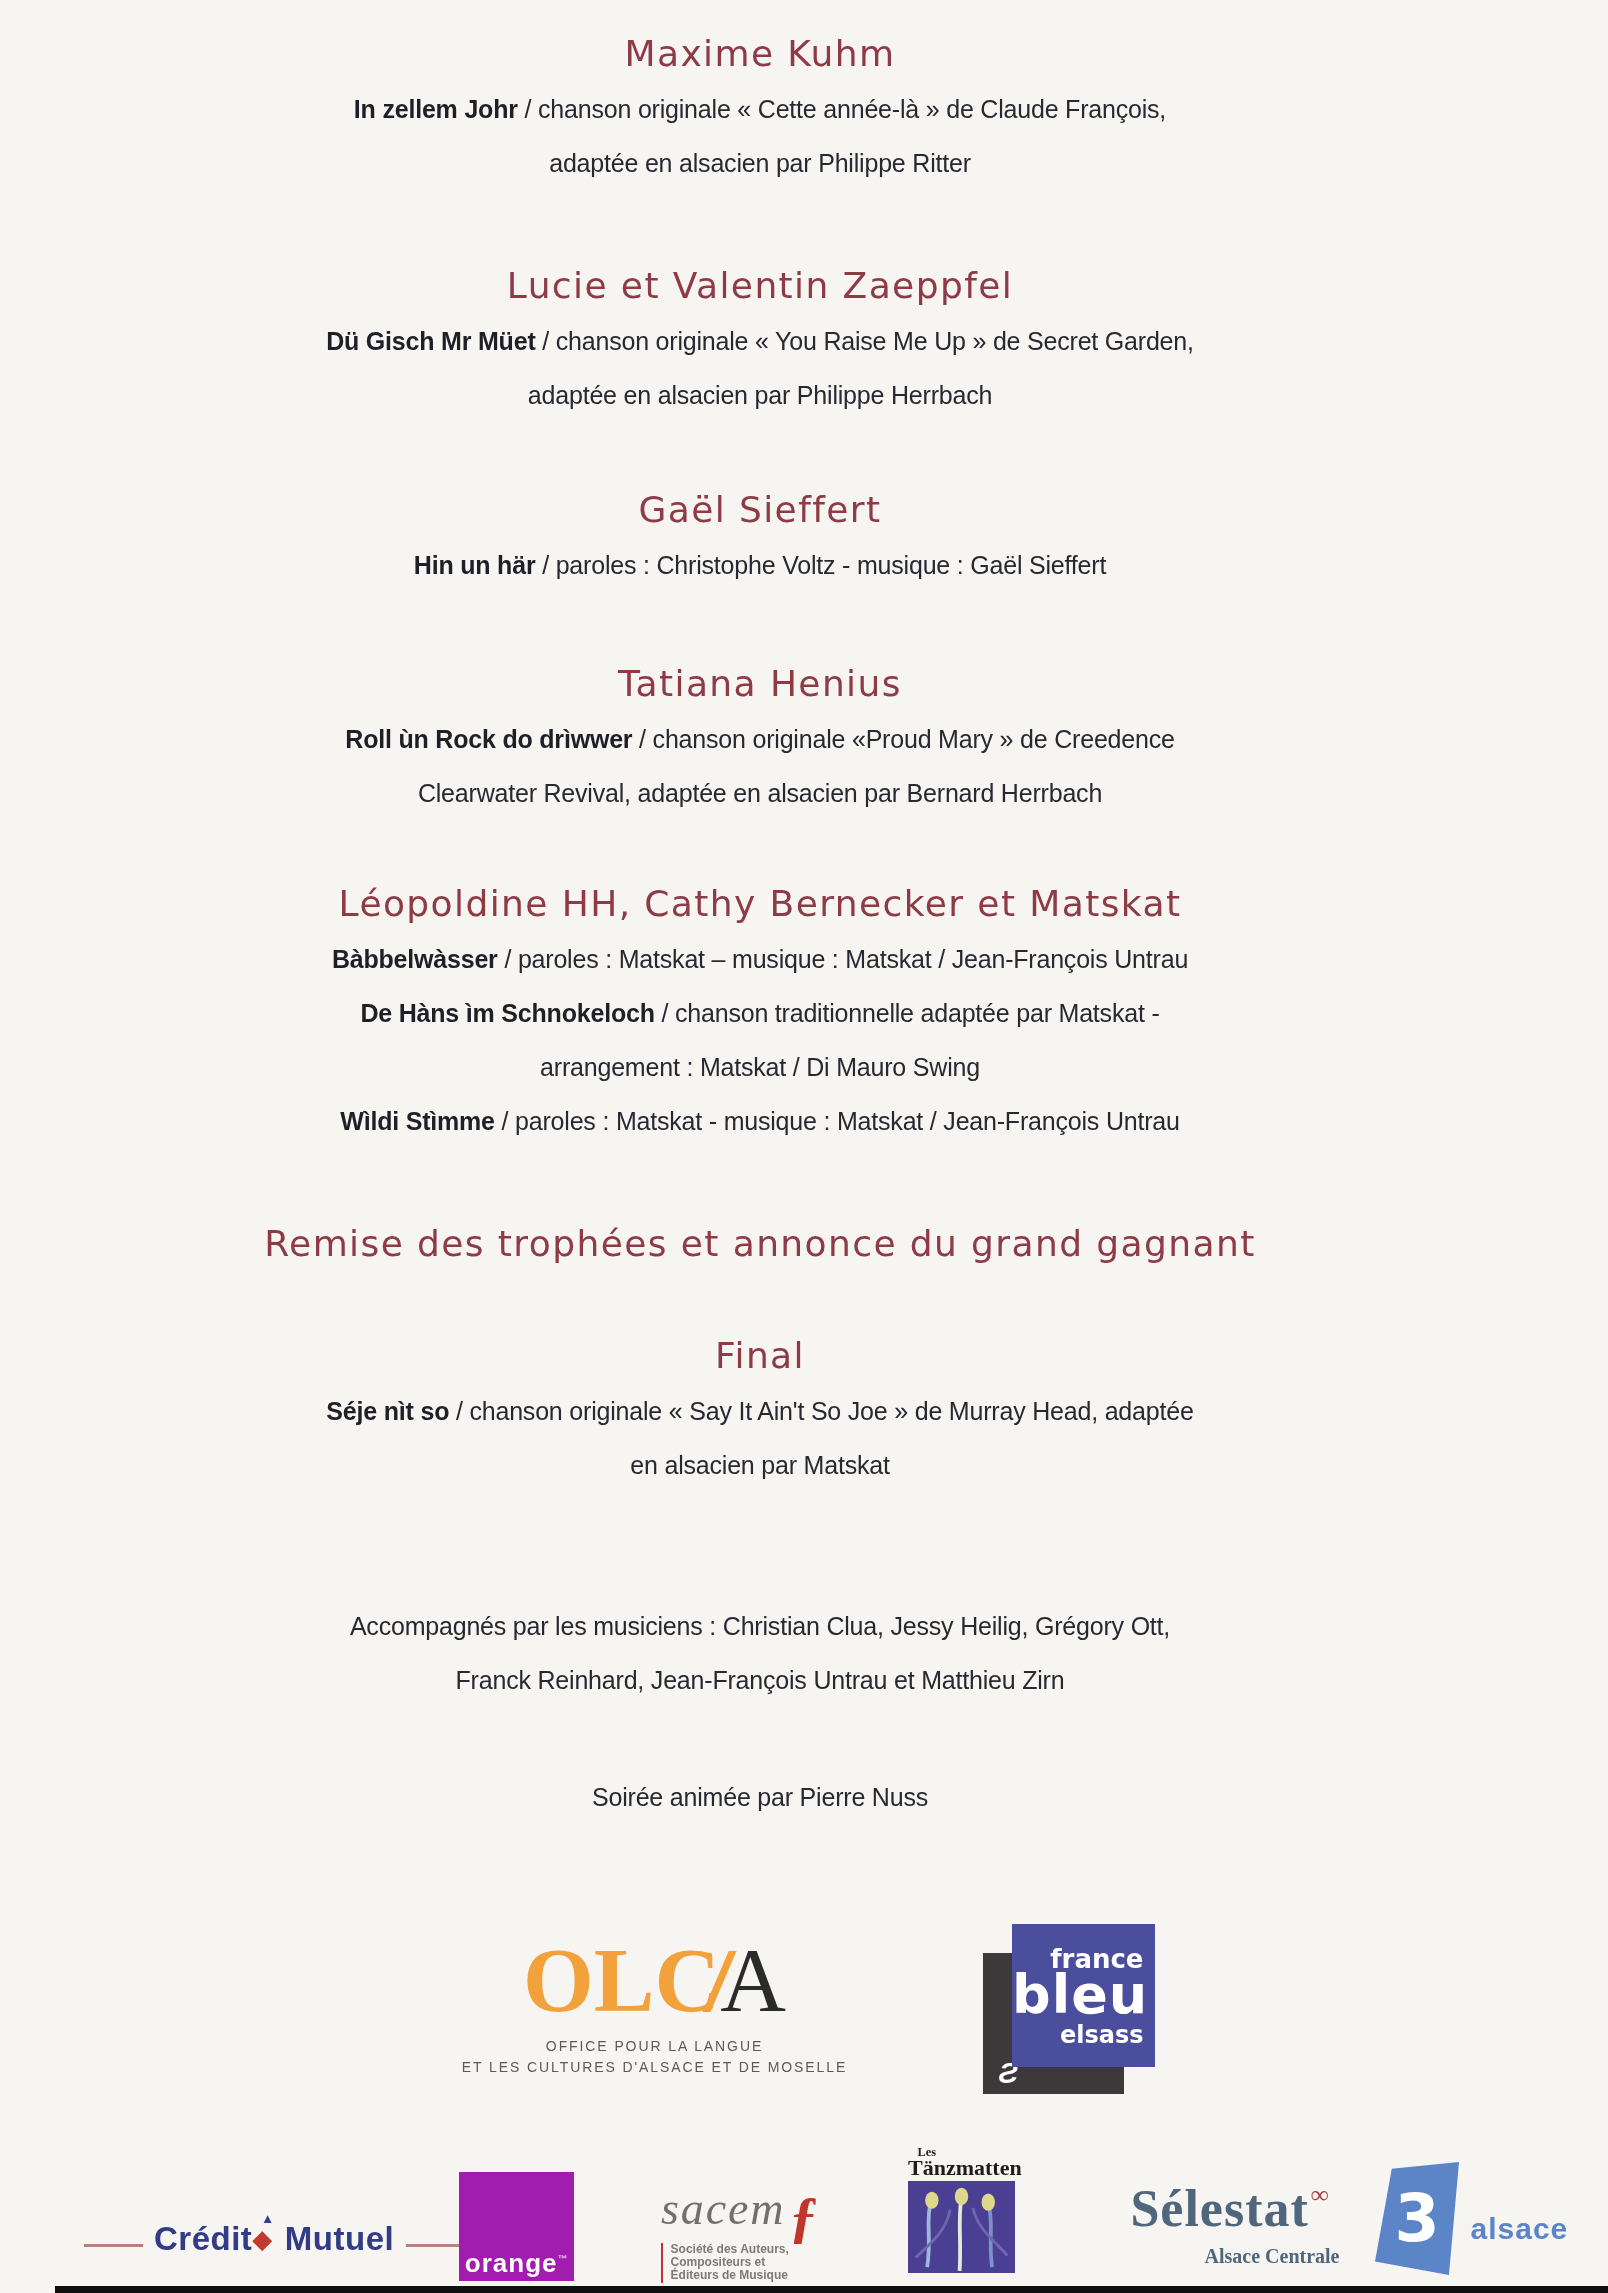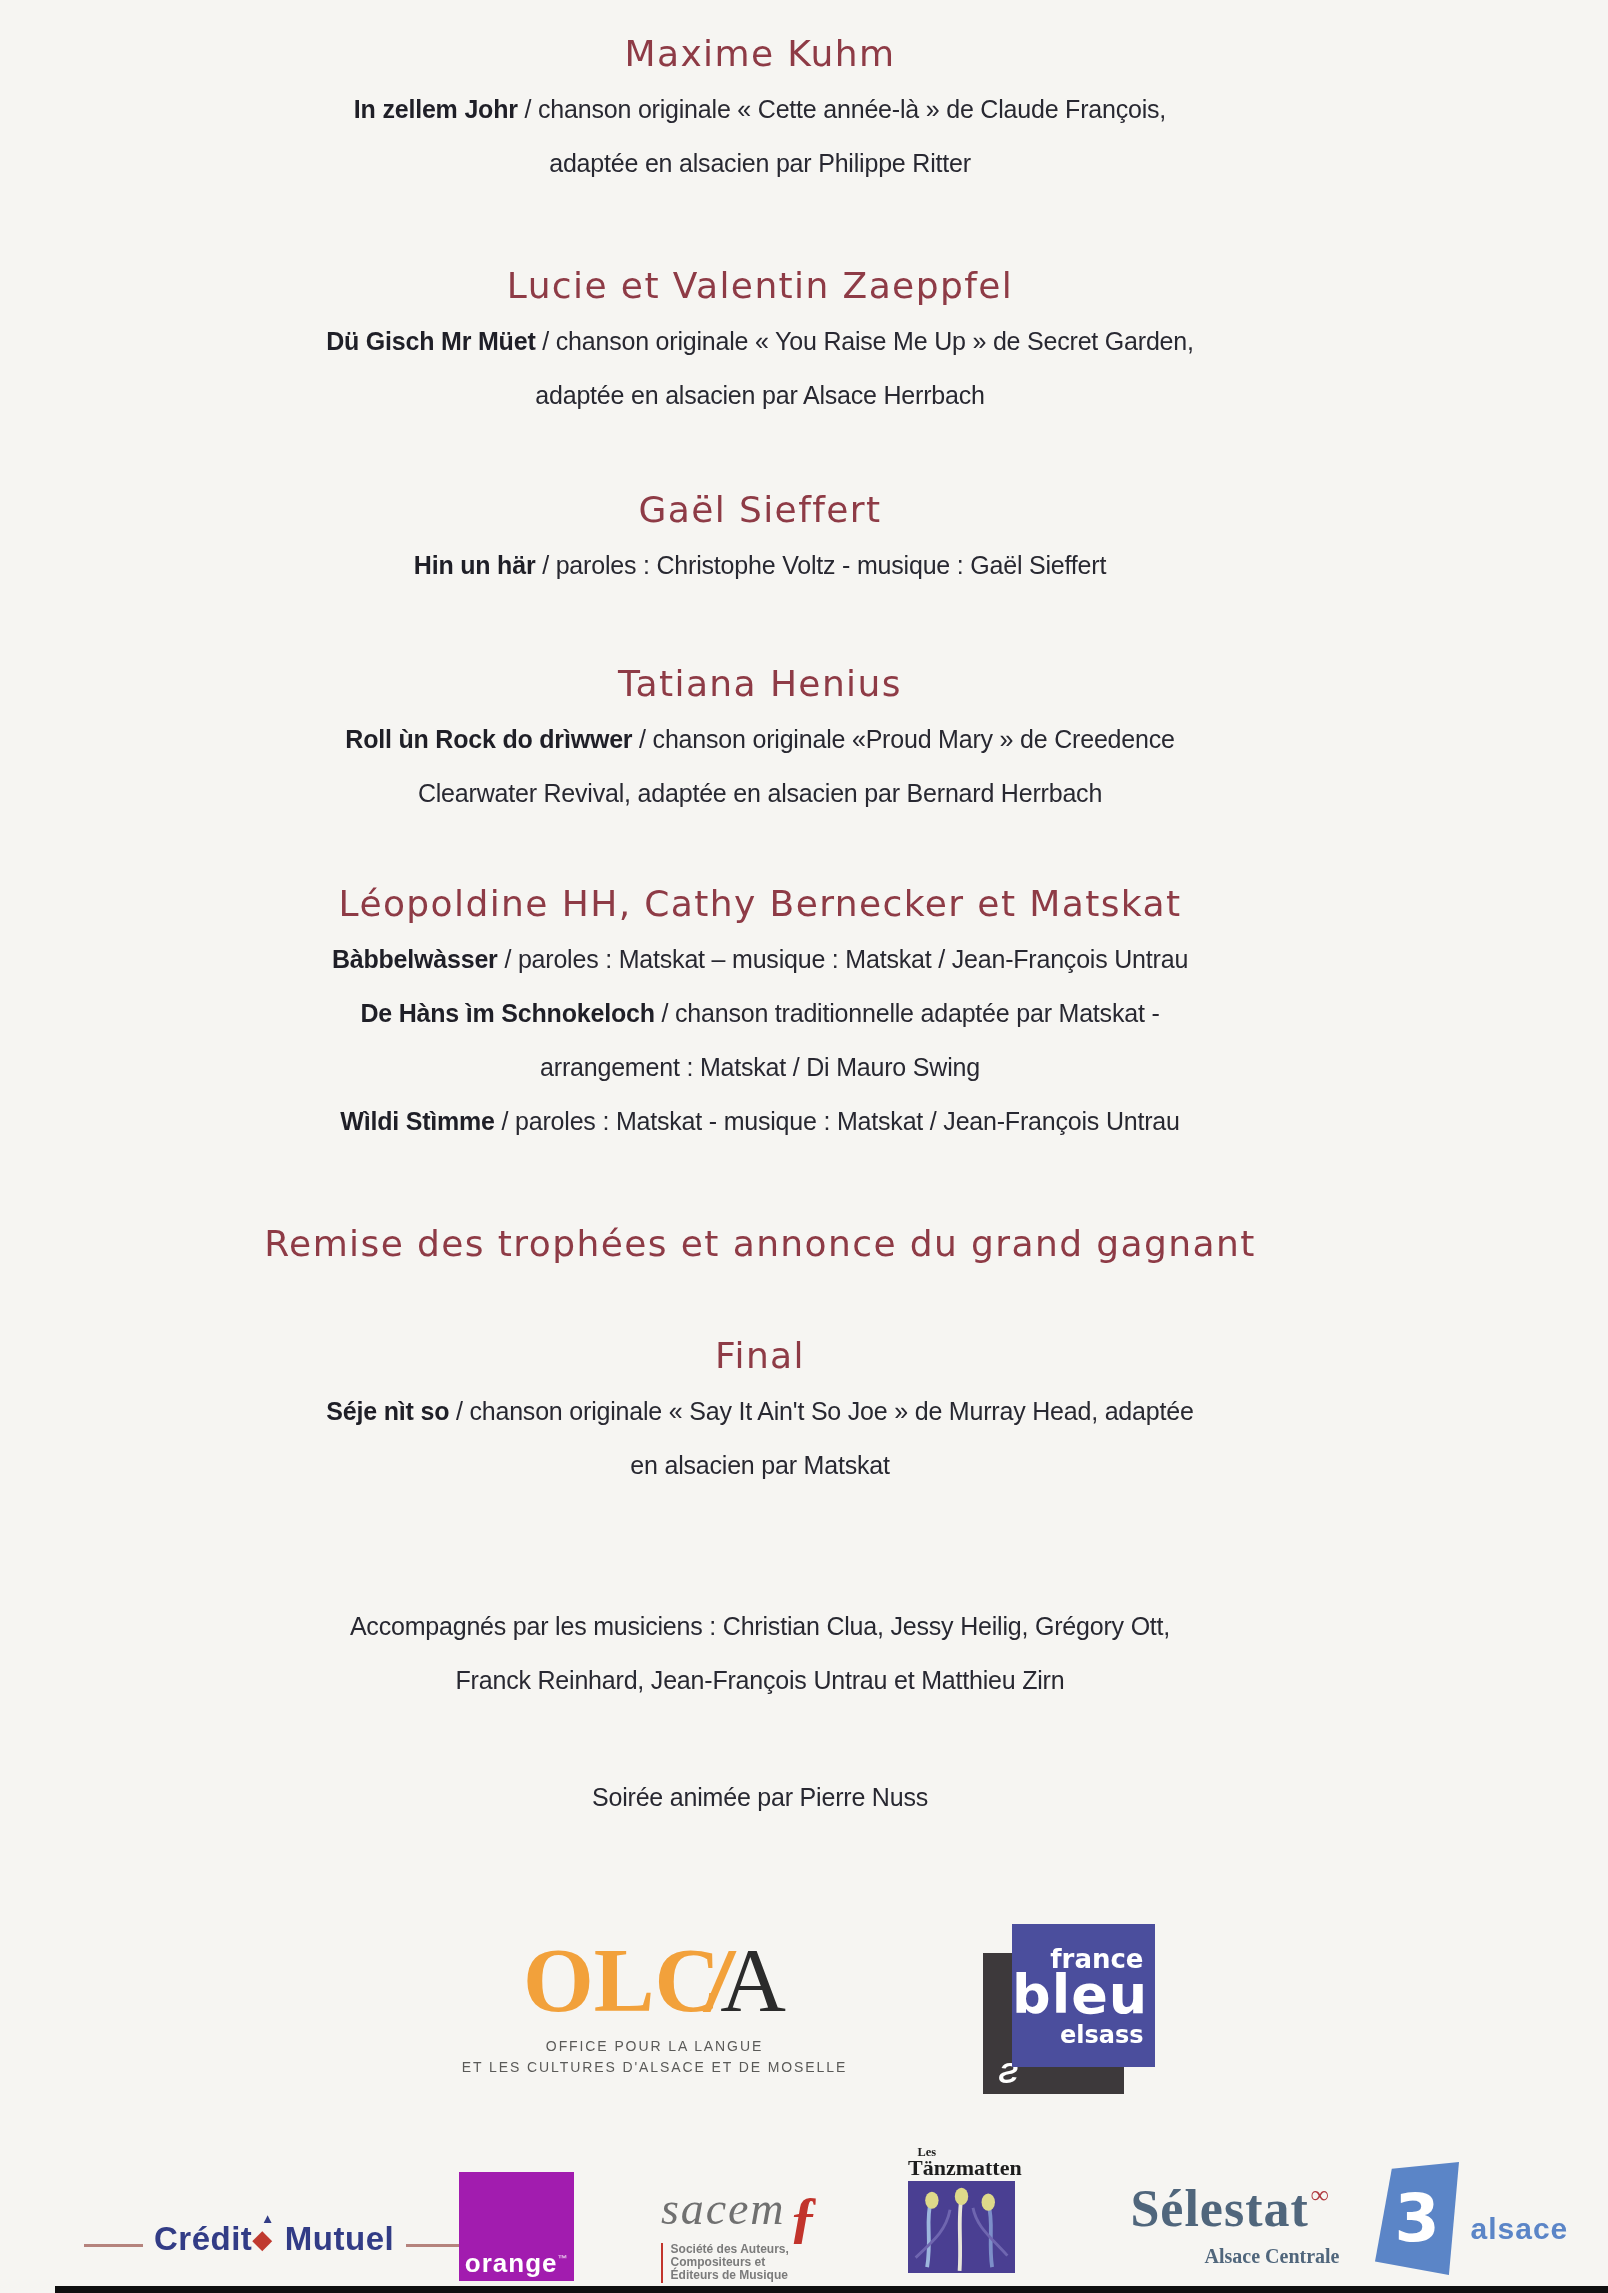--- a/index.html
+++ b/index.html
@@ -131,21 +131,21 @@
 
     <div class="sec s1">
       <div class="sec-heading">Maxime Kuhm</div>
       <div class="line"><b>In zellem Johr</b><span> / chanson originale « Cette année-là » de  Claude François,</span></div>
       <div class="line"><span>adaptée en alsacien par Philippe Ritter</span></div>
     </div>
 
     <div class="sec s2">
       <div class="sec-heading">Lucie et Valentin Zaeppfel</div>
       <div class="line"><b>Dü Gisch Mr Müet</b><span> / chanson originale « You Raise Me Up » de Secret Garden,</span></div>
-      <div class="line"><span>adaptée en alsacien par Alsace Herrbach</span></div>
+      <div class="line"><span>adaptée en alsacien par Philippe Herrbach</span></div>
     </div>
 
     <div class="sec s3">
       <div class="sec-heading">Gaël Sieffert</div>
       <div class="line"><b>Hin un här</b><span> / paroles : Christophe Voltz - musique : Gaël Sieffert</span></div>
     </div>
 
     <div class="sec s4">
       <div class="sec-heading">Tatiana Henius</div>
       <div class="line"><b>Roll ùn Rock do drìwwer</b><span> / chanson originale «Proud Mary » de Creedence</span></div>

